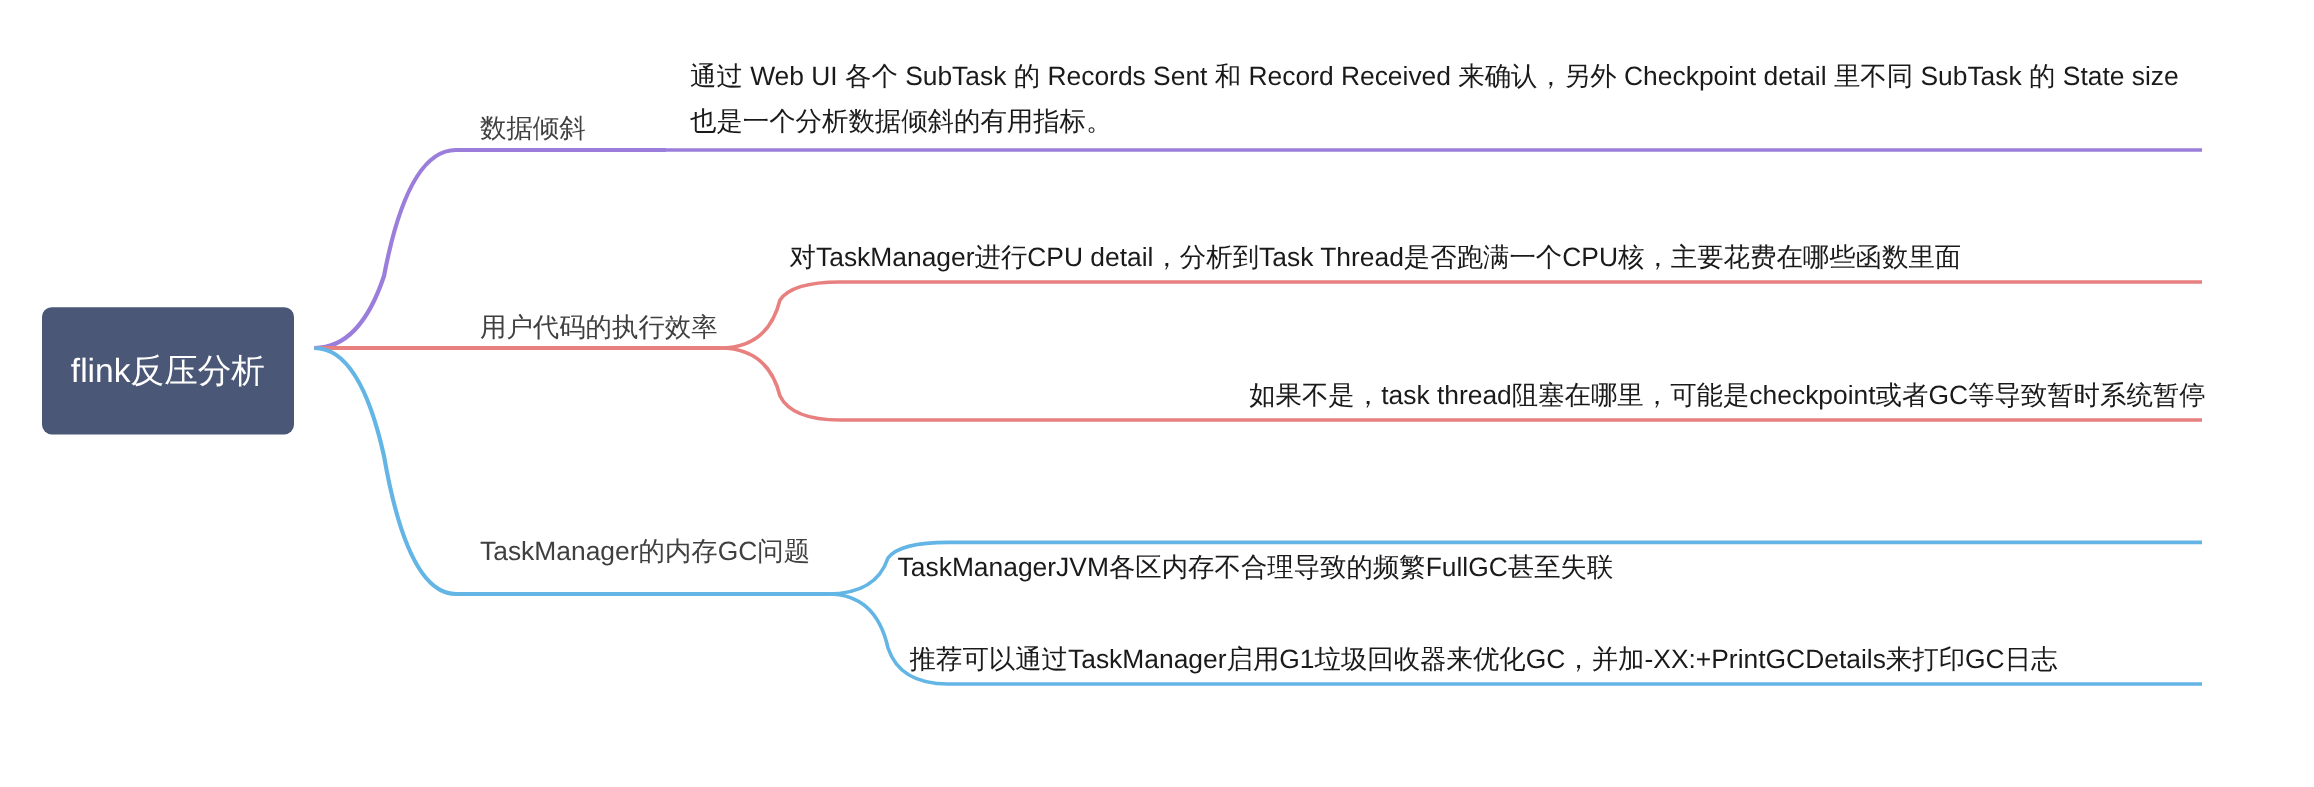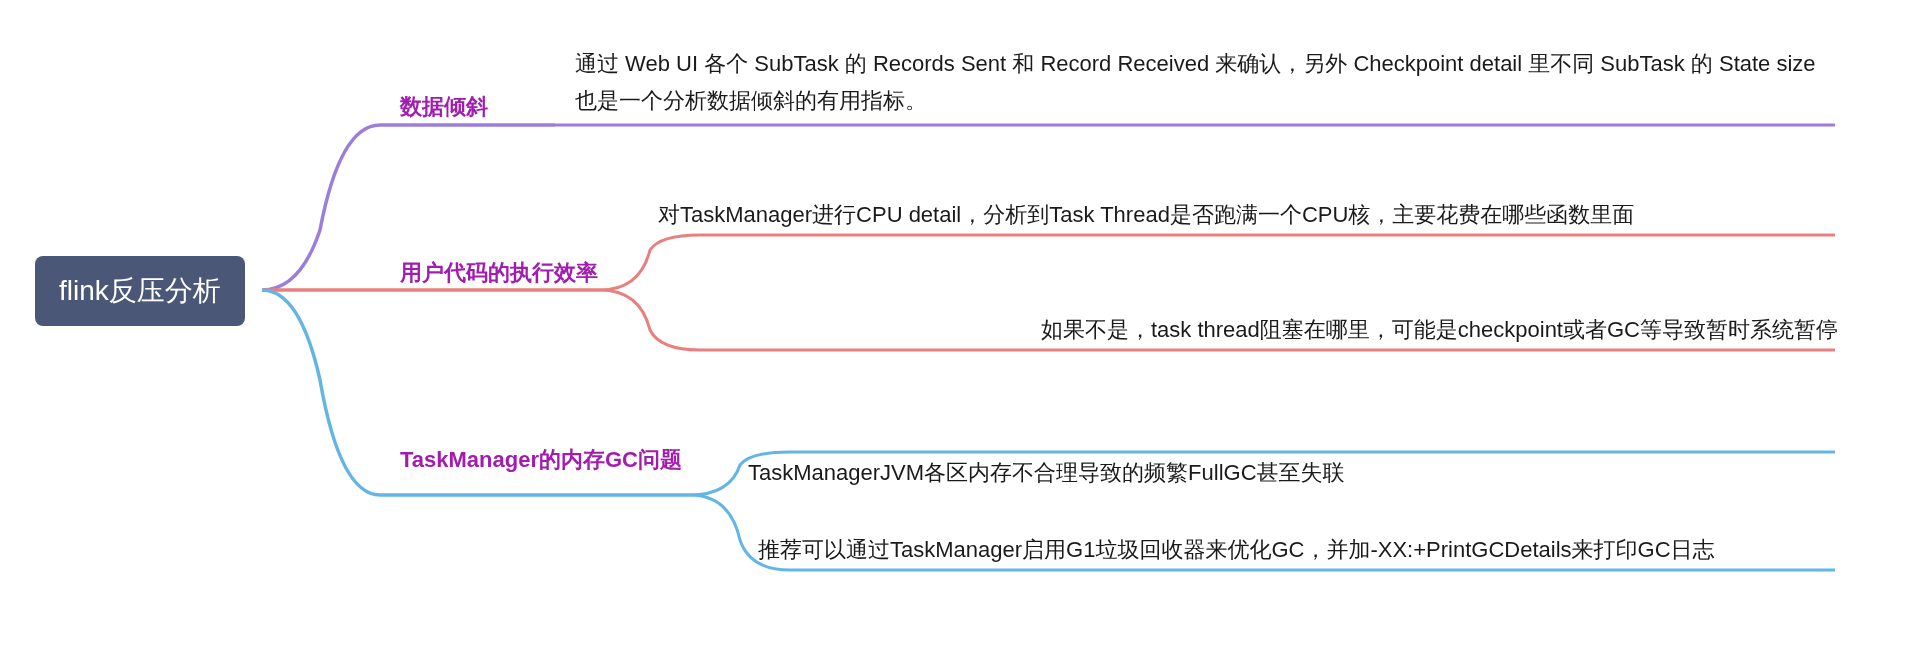--- a/index.html
+++ b/index.html
@@ -9,30 +9,30 @@
       width: 1928px;
       height: 656px;
       position: relative;
     }
     .root-node {
       position: absolute;
       left: 35px;
       top: 256px;
       background: #4a5776;
       color: #fff;
-      padding: 16px 24px;
+      padding: 34px 24px;
       border-radius: 8px;
       font-size: 28px;
       font-weight: 400;
     }
     .branch-label {
       position: absolute;
       font-size: 22px;
-      font-weight: 700;
-      color: #a21caf;
+      font-weight: 400;
+      color: #404040;
     }
     .leaf-text {
       position: absolute;
       font-size: 22px;
       font-weight: 400;
       color: #1a1a1a;
       line-height: 1.7;
       margin-top: 38px;
     }
     svg.connectors {

